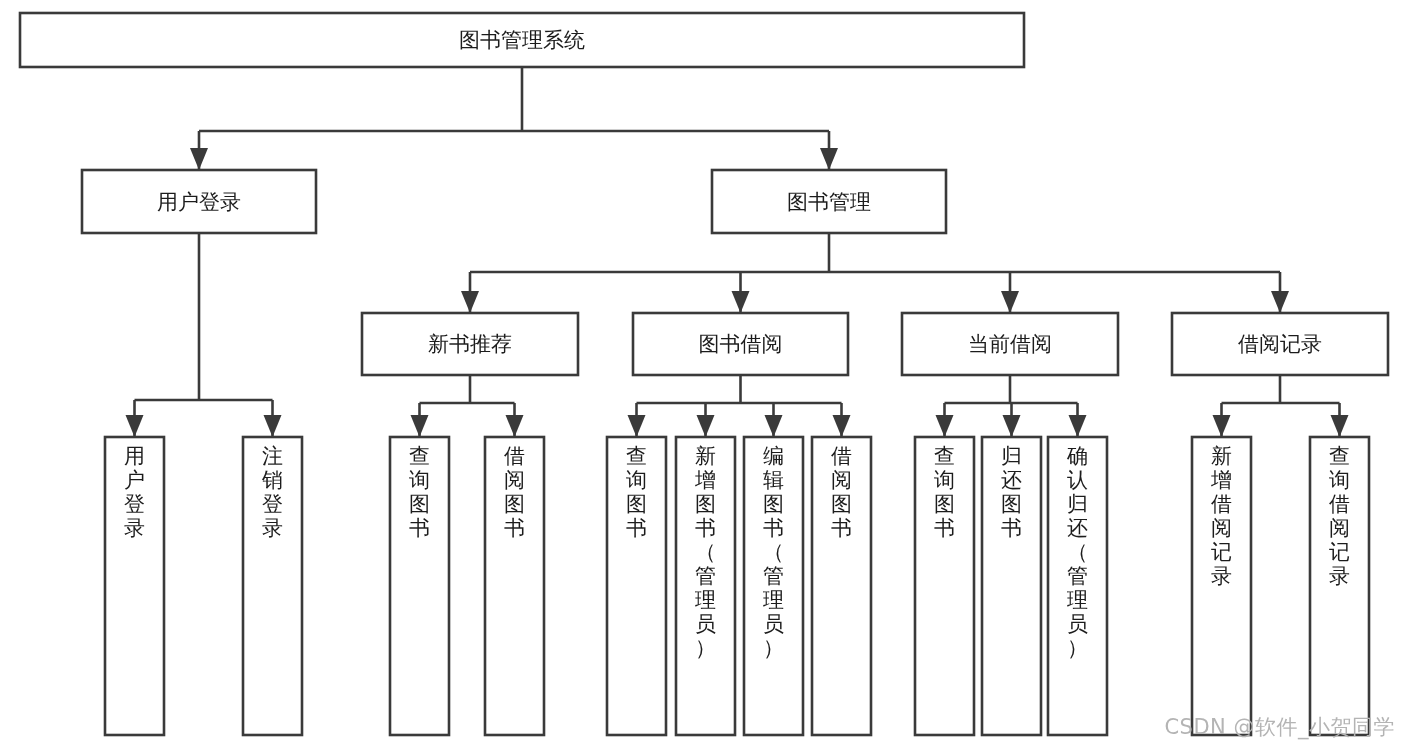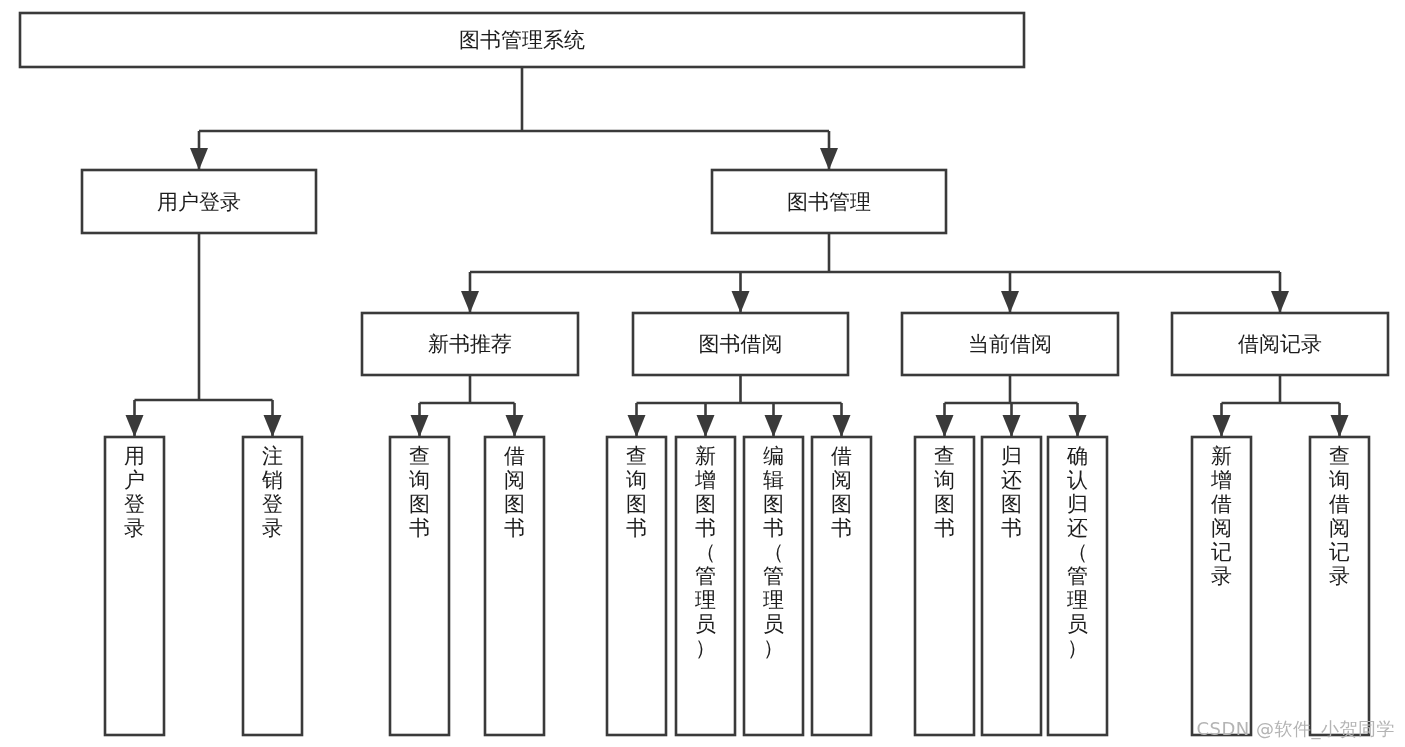--- a/index.html
+++ b/index.html
@@ -53,21 +53,21 @@
     font-family: "DejaVu Sans", "Liberation Sans", sans-serif;
     font-size: 21px;
     fill: #1c1c1c;
     text-anchor: middle;
   }
   .watermark-text {
     position: absolute;
     right: 10px;
     bottom: 6px;
     font-family: "DejaVu Sans", "Liberation Sans", sans-serif;
-    font-size: 18px;
+    font-size: 21px;
     color: #b4b4b4;
     white-space: nowrap;
     user-select: none;
     letter-spacing: 0.5px;
   }
 </style>
 </head>
 <body>
 
 <div id="diagram-root">

